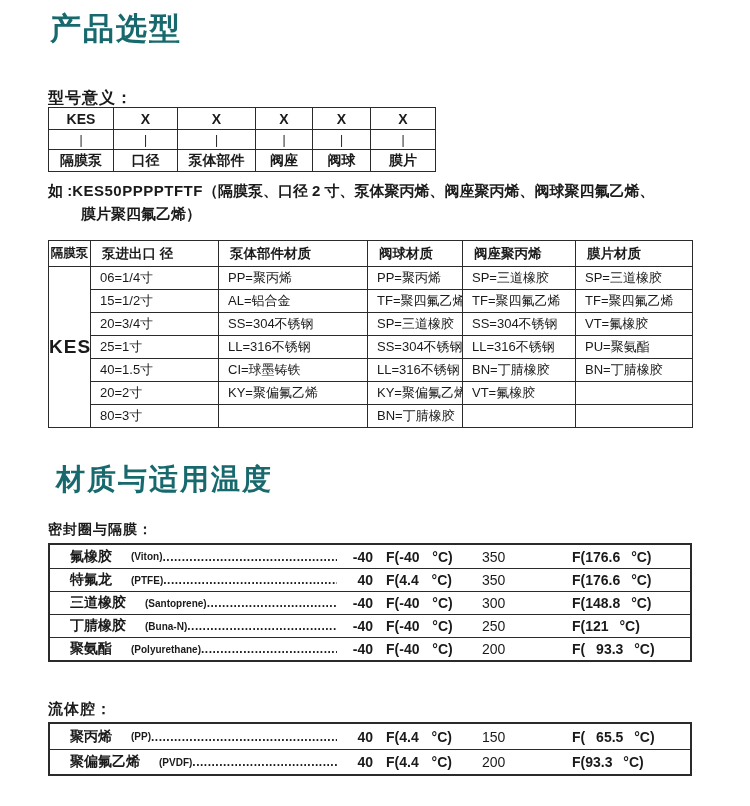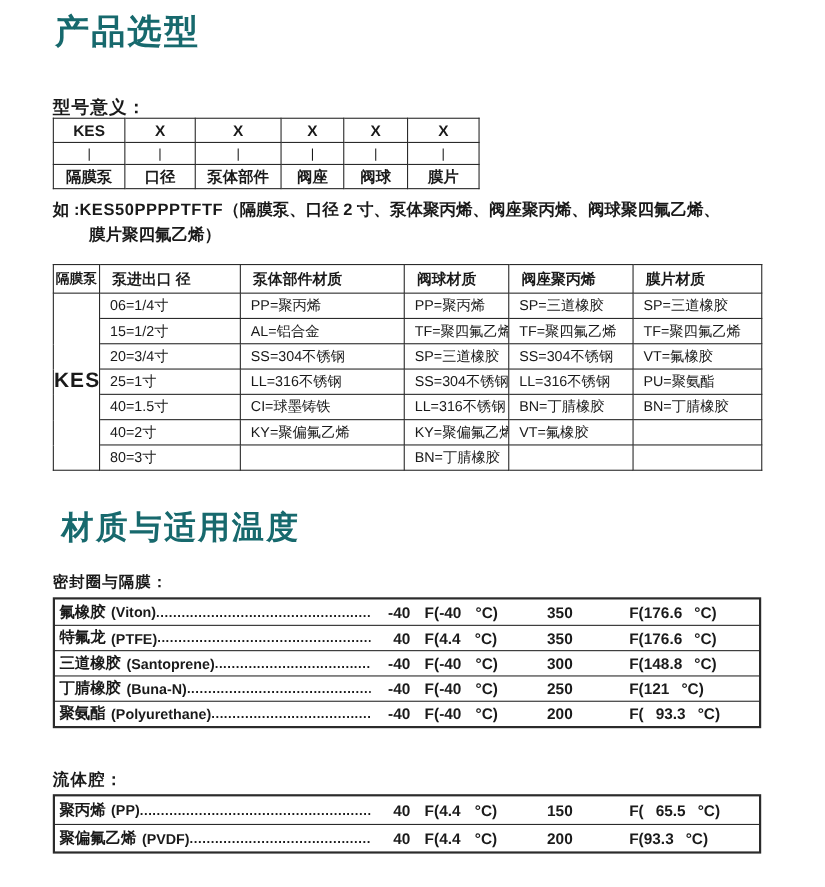--- a/index.html
+++ b/index.html
@@ -65,30 +65,30 @@
     border:2px solid var(--line); background:#fff;
   }
   #temp-seal  { top:543px; }
   #temp-fluid { top:722px; }
   .temp-row {
     display:flex; align-items:center; height:23px;
     border-top:1px solid var(--line); overflow:hidden;
   }
   #temp-fluid .temp-row { height:25px; }
   .temp-row:first-child { border-top:none; }
-  .nm { padding-left:4px; font-size:14px; font-weight:700; white-space:nowrap; }
-  .en { margin-left:5px; font-size:13px; font-weight:600; white-space:nowrap;text-align:center; }
+  .nm { padding-left:20px; font-size:14px; font-weight:700; white-space:nowrap; }
+  .en { margin-left:19px; font-size:10px; font-weight:600; white-space:nowrap;text-align:center; }
   .dots {
     flex:1 1 auto; overflow:hidden; white-space:nowrap;
     font-size:12px; font-weight:600; letter-spacing:0.5px; color:var(--ink);
   }
   .dots::after { content:"..................................................................................................................................................................."; }
   .v1 { flex:0 0 36px;  text-align:right;  font-size:14px; font-weight:600; white-space:nowrap; }
   .v2 { flex:0 0 88px;  margin-left:13px;  font-size:14px; font-weight:600; word-spacing:9px; white-space:nowrap; }
-  .v3 { flex:0 0 54px;  text-align:center; font-size:14px; font-weight:700; margin-left:8px; white-space:nowrap; }
+  .v3 { flex:0 0 54px;  text-align:left; font-size:14px; font-weight:400; margin-left:8px; white-space:nowrap; }
   .v4 { flex:0 0 116px; margin-left:16px; margin-right:22px; font-size:14px; font-weight:600; word-spacing:7px; white-space:nowrap;padding-left:20px; }
 </style>
 </head>
 <body>
 
 <div class="h1">产品选型</div>
 
 <div class="sub-label" id="label-model">型号意义：</div>
 
 <table class="t1">
@@ -178,21 +178,21 @@
     <td>PU=聚氨酯</td>
   </tr>
   <tr>
     <td>40=1.5寸</td>
     <td>CI=球墨铸铁</td>
     <td>LL=316不锈钢</td>
     <td>BN=丁腈橡胶</td>
     <td>BN=丁腈橡胶</td>
   </tr>
   <tr>
-    <td>40=2寸</td>
+    <td>20=2寸</td>
     <td>KY=聚偏氟乙烯</td>
     <td>KY=聚偏氟乙烯</td>
     <td>VT=氟橡胶</td>
     <td></td>
   </tr>
   <tr>
     <td>80=3寸</td>
     <td></td>
     <td>BN=丁腈橡胶</td>
     <td></td>

